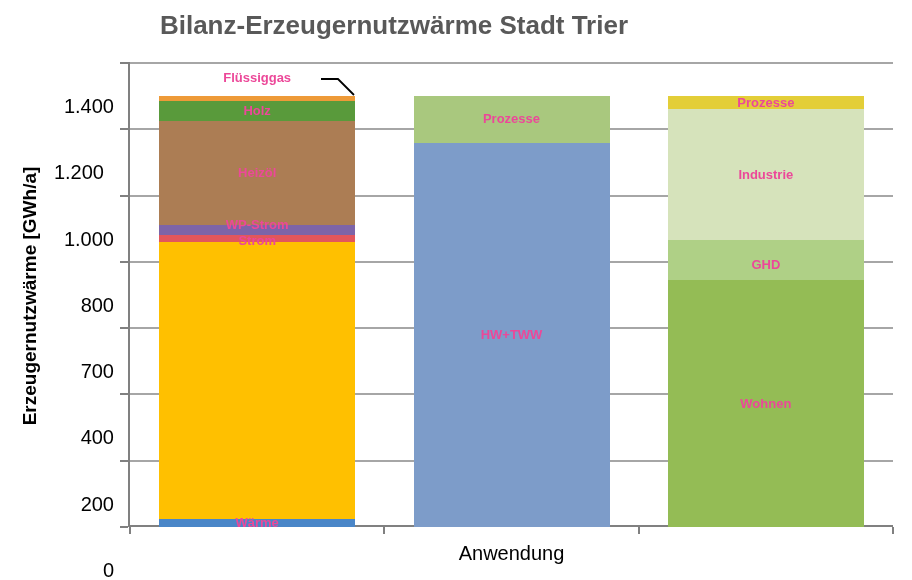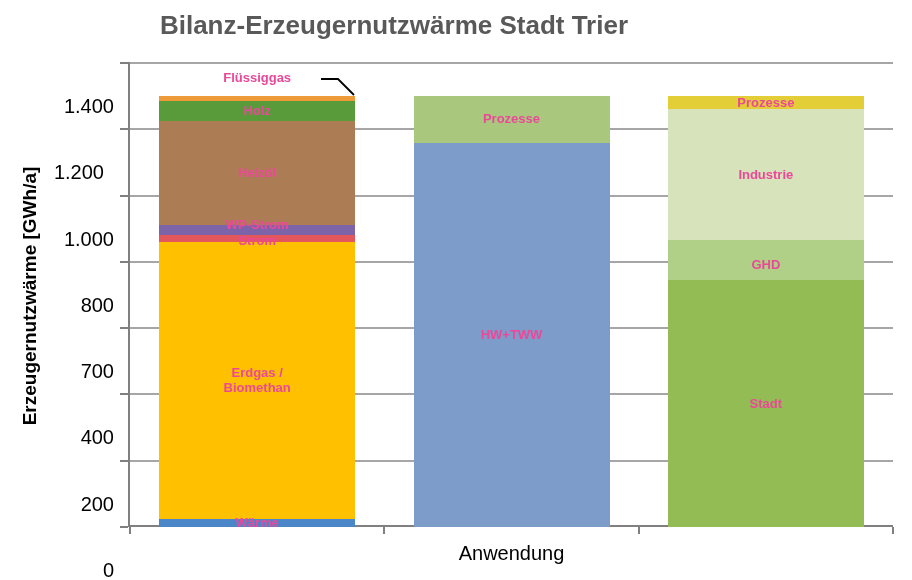--- a/index.html
+++ b/index.html
@@ -57,39 +57,35 @@
     <div class="tick-y" style="left: 120px; top: 62px;"></div>
     <div class="ylabel" style="left: 26px; top: 50px;">1.400</div>
     <div class="tick-x" style="left: 129px; top: 527px;"></div>
     <div class="tick-x" style="left: 383.333px; top: 527px;"></div>
     <div class="tick-x" style="left: 637.667px; top: 527px;"></div>
     <div class="tick-x" style="left: 892px; top: 527px;"></div>
     <div class="xlabel" style="left: 391.5px; top: 542px;">Anwendung</div>
     <div class="seg" style="left: 159.167px; top: 518.714px; width: 196px; height: 8.28571px; background: rgb(74, 134, 200);"></div>
     <div class="seg-label" style="left: 257.167px; top: 522.857px;">Wärme</div>
     <div class="seg" style="left: 159.167px; top: 241.971px; width: 196px; height: 276.743px; background: rgb(255, 192, 0);"></div>
-    <div class="seg-label" style="left: 257.167px; top: 380.343px;">
-      <div>Erdgas /</div>
-      <div>Biomethan</div>
-    </div>
     <div class="seg" style="left: 159.167px; top: 235.343px; width: 196px; height: 6.62857px; background: rgb(226, 86, 92);"></div>
     <div class="seg-label" style="left: 257.167px; top: 240.657px;">Strom</div>
     <div class="seg" style="left: 159.167px; top: 225.4px; width: 196px; height: 9.94286px; background: rgb(125, 100, 168);"></div>
     <div class="seg-label" style="left: 257.167px; top: 225.371px; text-align: center;">WP-Strom</div>
     <div class="seg" style="left: 159.167px; top: 121px; width: 196px; height: 104.4px; background: rgb(172, 125, 84);"></div>
     <div class="seg-label" style="left: 257.167px; top: 173.2px;">Heizöl</div>
     <div class="seg" style="left: 159.167px; top: 101.114px; width: 196px; height: 19.8857px; background: rgb(89, 154, 59);"></div>
     <div class="seg-label" style="left: 257.167px; top: 111.057px;">Holz</div>
     <div class="seg" style="left: 159.167px; top: 96.1429px; width: 196px; height: 4.97143px; background: rgb(238, 154, 56);"></div>
     <div class="seg-label" style="left: 257.167px; top: 78px;">Flüssiggas</div>
     <div class="seg" style="left: 413.5px; top: 142.543px; width: 196px; height: 384.457px; background: rgb(125, 156, 201);"></div>
     <div class="seg-label" style="left: 511.5px; top: 334.771px;">HW+TWW</div>
     <div class="seg" style="left: 413.5px; top: 96.1429px; width: 196px; height: 46.4px; background: rgb(169, 200, 126);"></div>
     <div class="seg-label" style="left: 511.5px; top: 119.343px;">Prozesse</div>
     <div class="seg" style="left: 667.833px; top: 280.086px; width: 196px; height: 246.914px; background: rgb(148, 188, 85);"></div>
-    <div class="seg-label" style="left: 765.833px; top: 403.543px;">Stadt</div>
+    <div class="seg-label" style="left: 765.833px; top: 403.543px;">Wohnen</div>
     <div class="seg" style="left: 667.833px; top: 240.314px; width: 196px; height: 39.7714px; background: rgb(175, 208, 134);"></div>
     <div class="seg-label" style="left: 765.833px; top: 265px;">GHD</div>
     <div class="seg" style="left: 667.833px; top: 109.4px; width: 196px; height: 130.914px; background: rgb(214, 227, 187);"></div>
     <div class="seg-label" style="left: 765.833px; top: 174.857px;">Industrie</div>
     <div class="seg" style="left: 667.833px; top: 96.1429px; width: 196px; height: 13.2571px; background: rgb(227, 206, 56);"></div>
     <div class="seg-label" style="left: 765.833px; top: 102.771px;">Prozesse</div>
   </div>
 
 </body></html>

